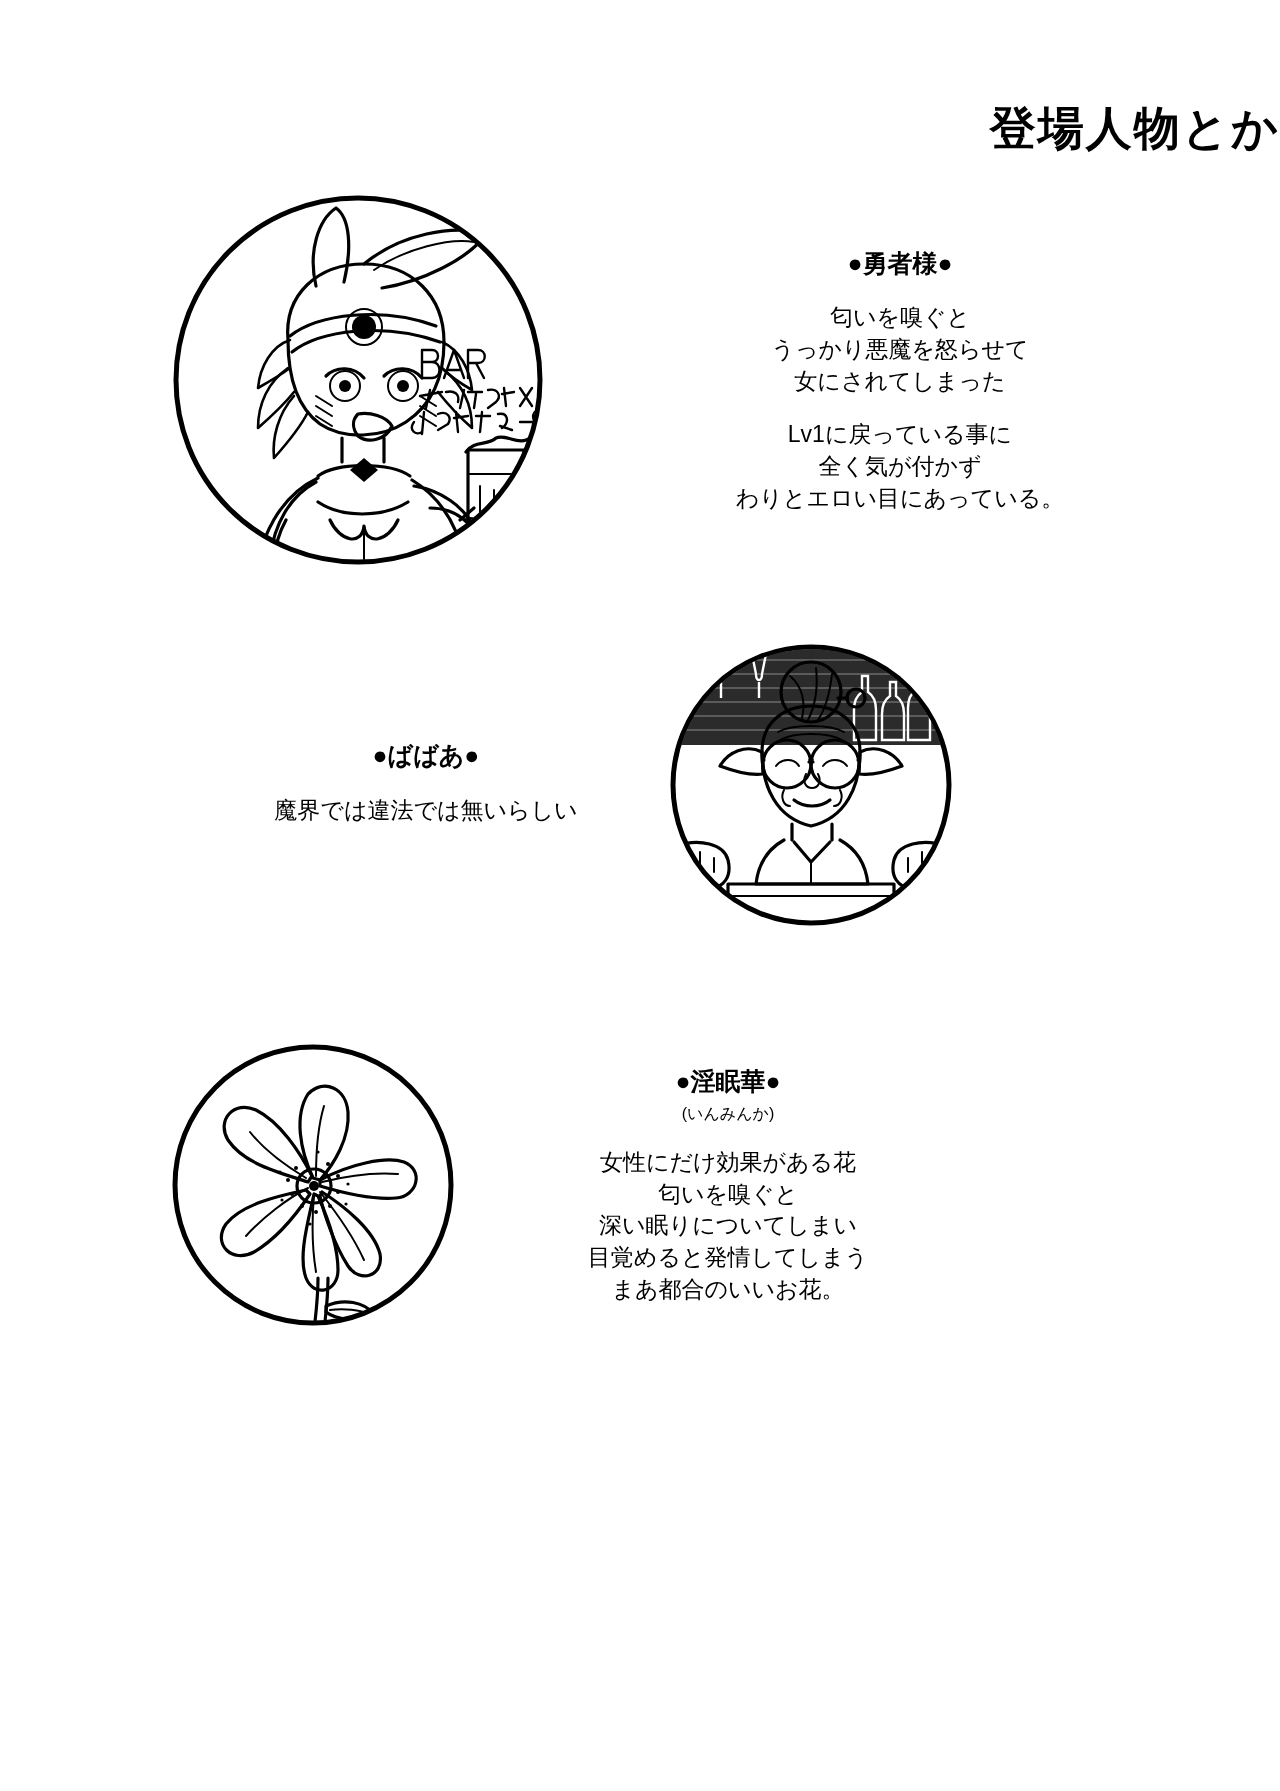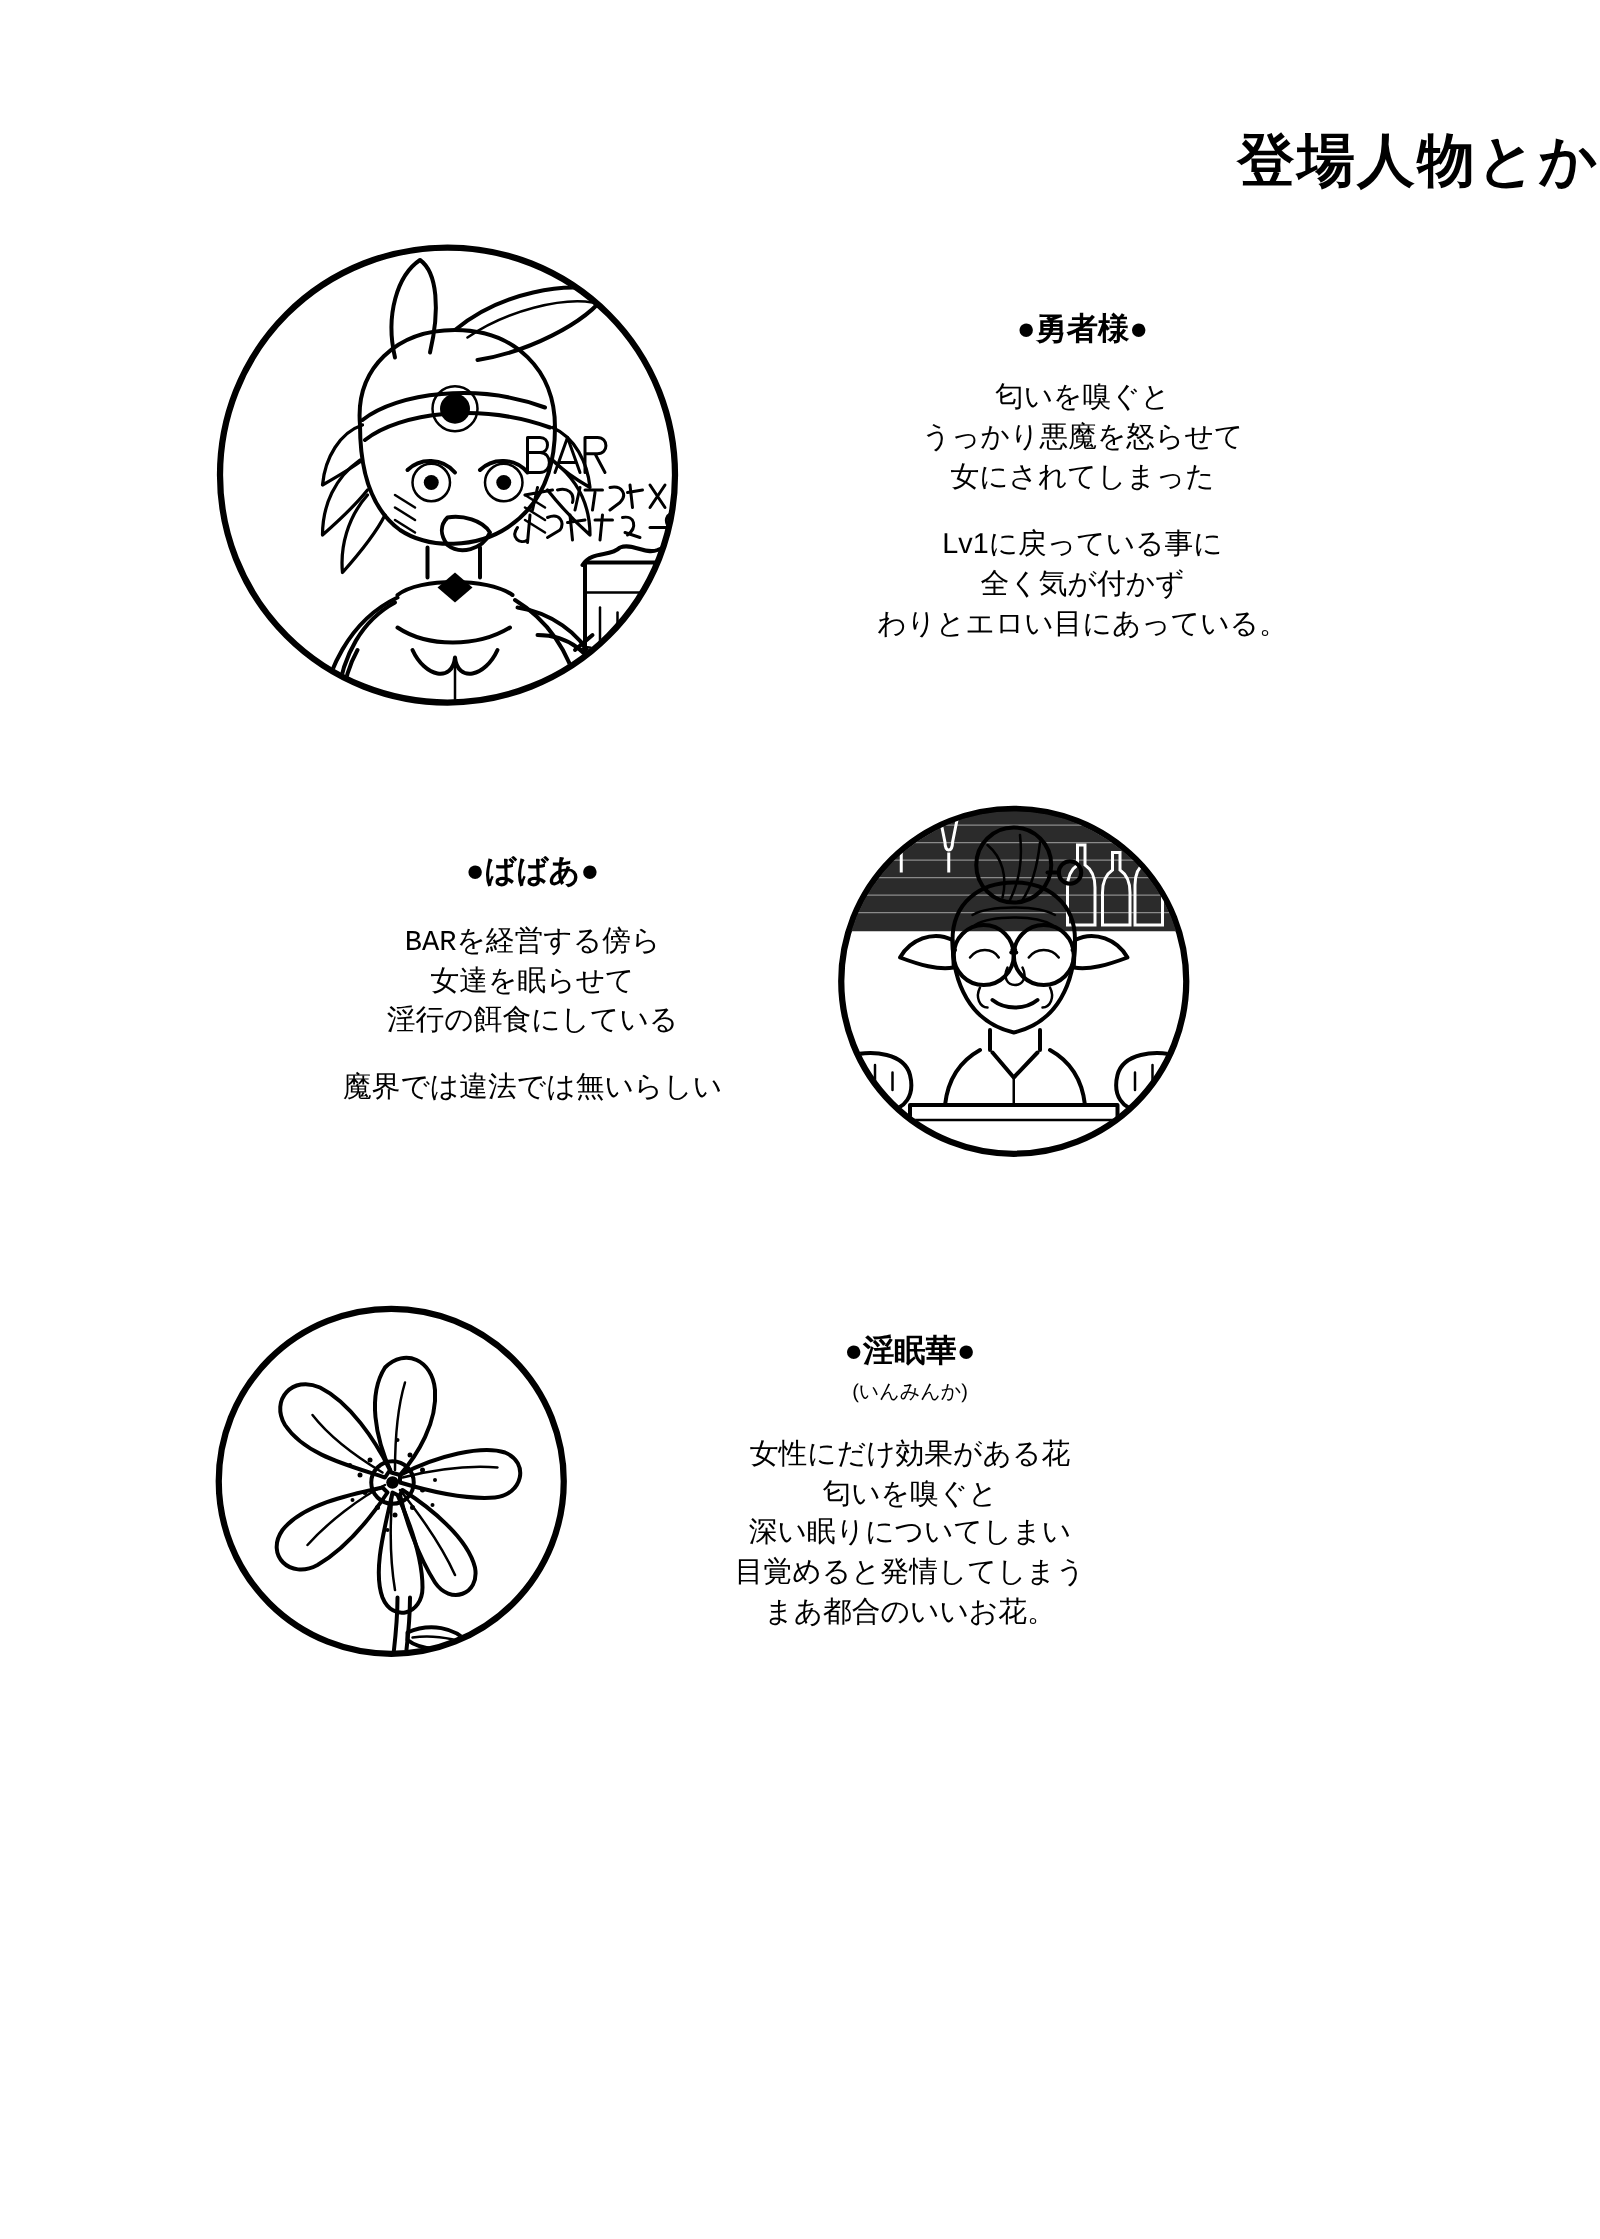--- a/index.html
+++ b/index.html
@@ -75,21 +75,21 @@
   }
   .blurb .para {
     font-size: 23px;
     font-weight: 400;
     white-space: pre-line;
     margin-top: 22px;
   }
   .blurb .para:first-of-type { margin-top: 26px; }
 
   
-  #entry-hero      { top: 190px;  left: 168px;  width: 960px; }
+  #entry-hero      { top: 190px;  left: 168px;  width: 960px; gap: 34px; }
   #entry-hero .blurb { width: 520px; margin-left: 58px; }
 
   #entry-granny    { top: 640px;  left: 256px;  width: 700px; }
   #entry-granny .blurb { width: 380px; margin-right: 50px; }
 
   #entry-flower    { top: 1040px; left: 168px;  width: 790px; }
   #entry-flower .blurb { width: 460px; margin-left: 40px; }
 
   .ink      { fill: none; stroke: #000; stroke-width: 3.2; stroke-linecap: round; stroke-linejoin: round; }
   .ink-thin { fill: none; stroke: #000; stroke-width: 2;   stroke-linecap: round; stroke-linejoin: round; }
@@ -294,23 +294,20 @@
           </g>
 
           <rect class="ink" x="62" y="244" width="166" height="46"></rect>
           <path class="ink-thin" d="M62 256 L228 256"></path>
         </g>
       </svg>
     </div>
 
     <div class="blurb">
       <div class="name">●ばばあ●</div>
-      <div class="para">BARを経営する傍ら
-女達を眠らせて
-淫行の餌食にしている</div>
       <div class="para">魔界では違法では無いらしい</div>
     </div>
   </div>
 
   <div class="entry left-art" id="entry-flower">
 
     <div class="portrait">
       <svg width="290" height="290" viewBox="0 0 290 290" aria-hidden="true">
         <circle class="ring" cx="145" cy="145" r="138"></circle>
         <clipPath id="clipFlw">

